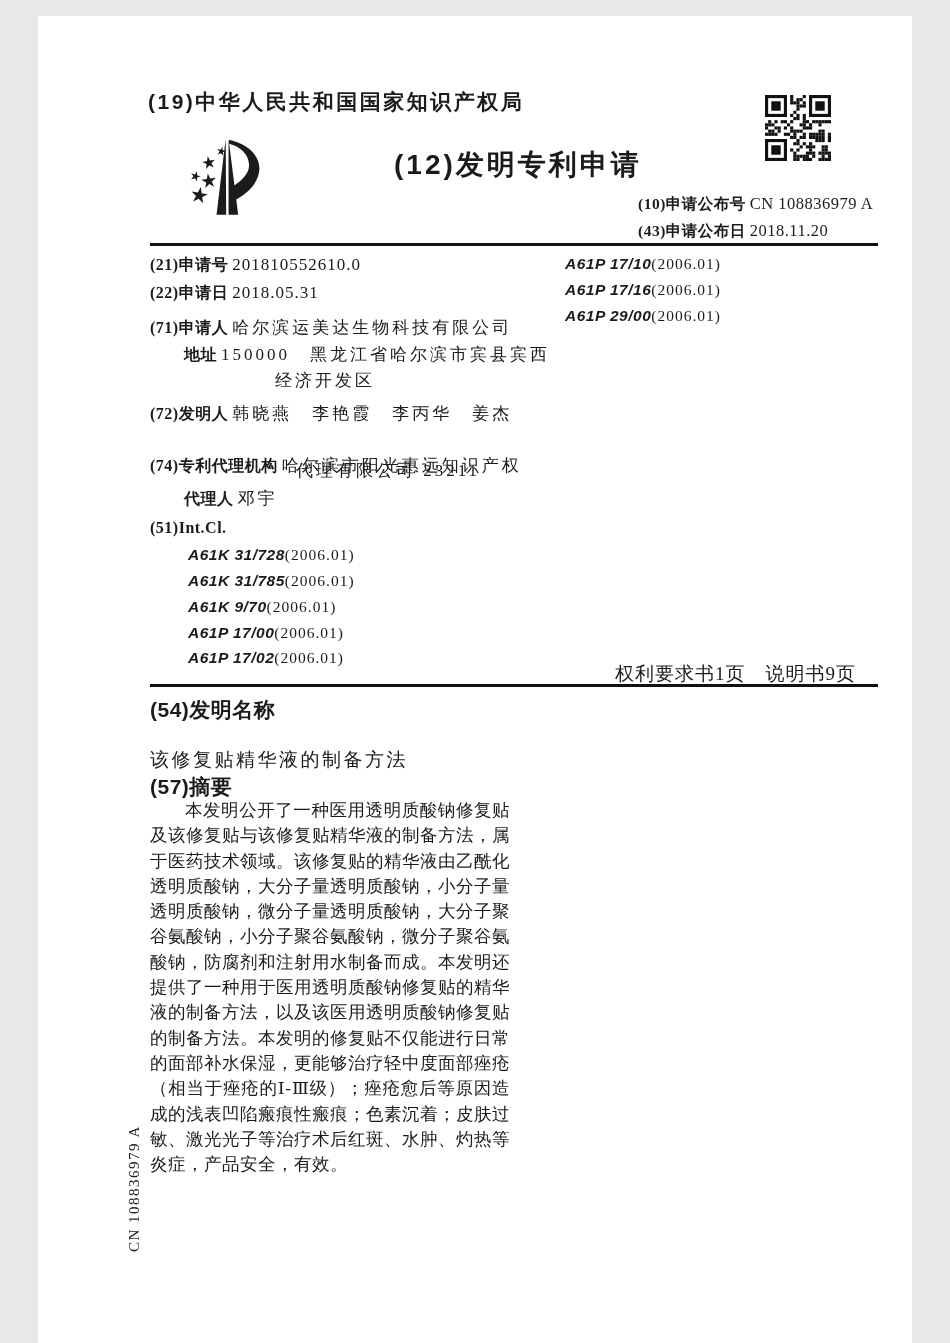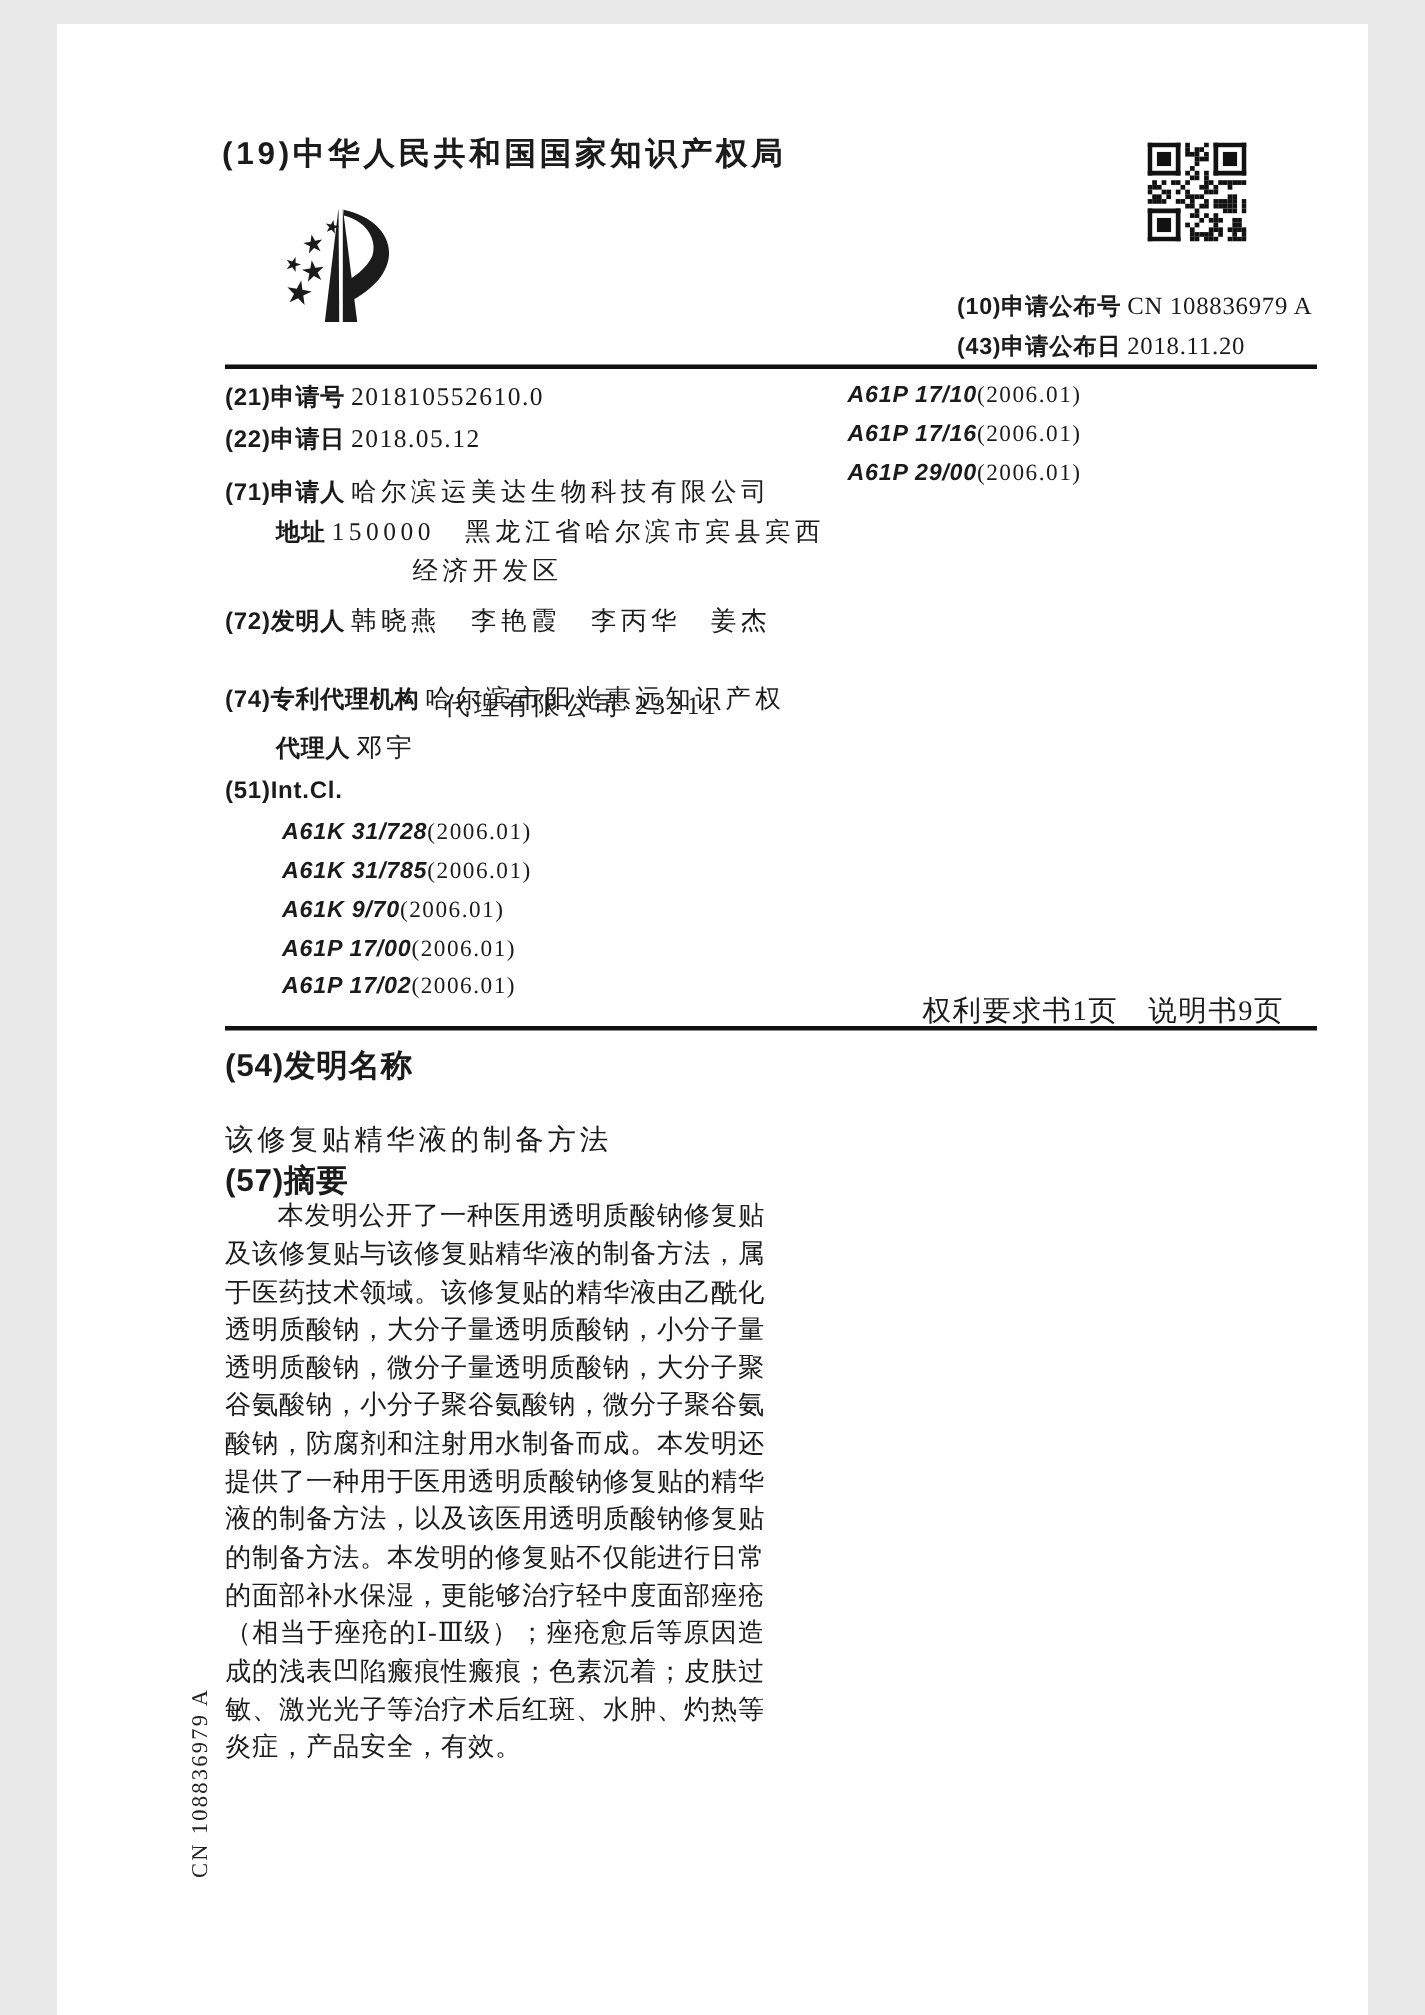--- a/index.html
+++ b/index.html
@@ -1,19 +1,19 @@
 <!DOCTYPE html>
 <html><head>
 <meta charset="utf-8">
 <style>
   html,body{margin:0;padding:0;background:#e8e8e8;}
   .page{position:relative;width:874px;height:1343px;background:#ffffff;margin:16px auto;
         font-family:"Liberation Serif","DejaVu Serif",serif;color:#1b1b1b;overflow:hidden;}
   .abs{position:absolute;}
-  .lbl{font-family:Liberation Sans, sans-serif;font-weight:bold;letter-spacing:.5px;}
+  .lbl{font-family:Liberation Serif, serif;font-weight:bold;letter-spacing:.5px;}
   .office{left:110px;top:72px;font-family:"Liberation Sans",sans-serif;font-weight:bold;
           font-size:21px;letter-spacing:2.5px;}
   .doc-type{left:356px;top:130px;font-family:"Liberation Sans",sans-serif;font-weight:bold;
           font-size:28px;letter-spacing:3px;}
   .pub-row{font-size:15.5px;white-space:nowrap;}
   .pub-row .lbl{font-size:15.5px;}
   .pub-row .val{font-size:16.5px;letter-spacing:.5px;}
   .rule{background:#111;height:2.5px;left:112px;width:728px;}
   .row{font-size:16px;white-space:nowrap;}
   .val-cjk{font-size:17px;letter-spacing:3px;text-align:center;}
@@ -48,20 +48,21 @@
       <use href="#st" transform="translate(28,28) scale(7) rotate(-10)"></use>
       <use href="#st" transform="translate(14,42) scale(5.5) rotate(18)"></use>
       <use href="#st" transform="translate(28,47) scale(8) rotate(-8)"></use>
       <use href="#st" transform="translate(18,62) scale(9) rotate(10)"></use>
       <path d="M45.5,3 L36,82 L46,82 Z"></path>
       <path d="M48.5,3 L48.5,82 L58.5,82 Z"></path>
       <path d="M49,4 C77,10 90,32 73,53 C66,61 57,66 51,69 L49,55 C56,51 65,45 69,36 C73,22 62,11 49,8 Z"></path>
     </svg>
   </div>
 
+  <div class="abs doc-type">(12)发明专利申请</div>
 
   <div class="abs qr-box">
     <svg id="qr-svg" viewBox="0 0 66 66" width="66" height="66">
         <rect x="0" y="0" width="22" height="3.142857142857143" fill="#111"></rect>
         <rect x="0" y="18.857142857142858" width="22" height="3.142857142857143" fill="#111"></rect>
         <rect x="0" y="0" width="3.142857142857143" height="22" fill="#111"></rect>
         <rect x="18.857142857142858" y="0" width="3.142857142857143" height="22" fill="#111"></rect>
         <rect x="6.285714285714286" y="6.285714285714286" width="9.428571428571429" height="9.428571428571429" fill="#111"></rect>
         <rect x="44" y="0" width="22" height="3.142857142857143" fill="#111"></rect>
         <rect x="44" y="18.857142857142858" width="22" height="3.142857142857143" fill="#111"></rect>
@@ -213,21 +214,21 @@
   </div>
 
   <div class="abs rule" style="top:227px;"></div>
 
   <div class="abs row" style="left:112px;top:239px;">
     <span class="lbl">(21)申请号</span>
     <span class="val-num">201810552610.0</span>
   </div>
   <div class="abs row" style="left:112px;top:267px;">
     <span class="lbl">(22)申请日</span>
-    <span class="val-num">2018.05.12</span>
+    <span class="val-num">2018.05.31</span>
   </div>
   <div class="abs row" style="left:112px;top:300px;">
     <span class="lbl">(71)申请人</span>
     <span class="val-cjk">哈尔滨运美达生物科技有限公司</span>
   </div>
   <div class="abs row" style="left:146px;top:327px;">
     <span class="lbl">地址</span>
     <span class="val-cjk">150000　黑龙江省哈尔滨市宾县宾西</span>
   </div>
   <div class="abs row val-cjk" style="left:237px;top:353px;">经济开发区</div>

